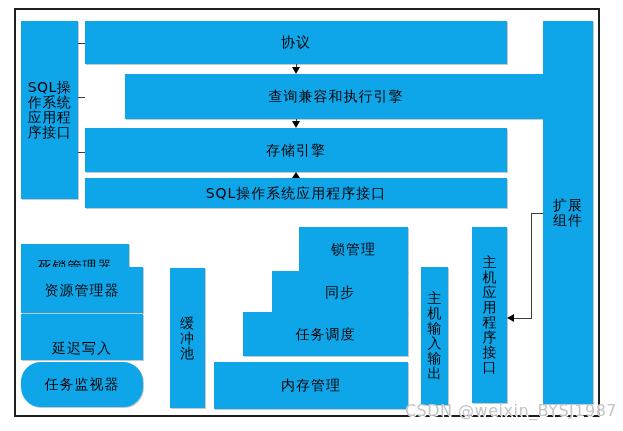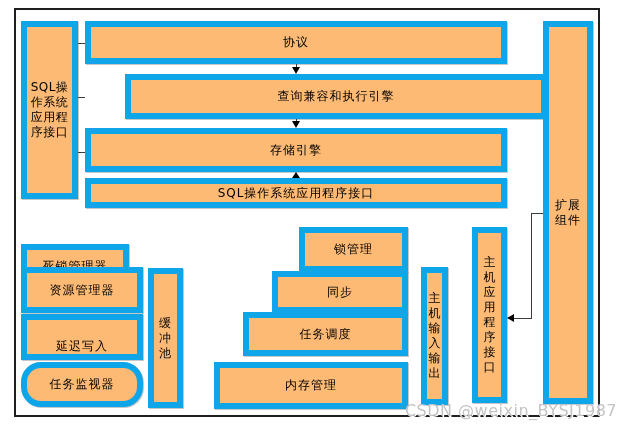--- a/index.html
+++ b/index.html
@@ -5,40 +5,40 @@
   html,body{margin:0;padding:0;background:#fff;}
   .canvas{
     position:relative;width:623px;height:431px;background:#ffffff;overflow:hidden;
     font-family:"DejaVu Sans",sans-serif;color:#000;
   }
   .outer{
     position:absolute;left:14px;top:8px;width:586px;height:409px;
     border:2px solid #1f1f1f;box-sizing:border-box;background:transparent;
   }
   .box{
-    position:absolute;box-sizing:border-box;background:#fdba74;
-    border:6px solid #0ea5e9;box-shadow:1px 1px 0 rgba(145,145,145,.5);
+    position:absolute;box-sizing:border-box;background:#0ea5e9;
+    border:4px solid #0ea5e9;box-shadow:1px 1px 0 rgba(145,145,145,.5);
     display:flex;align-items:center;justify-content:center;
-    font-size:12px;letter-spacing:1px;line-height:15px;text-align:center;
+    font-size:14px;letter-spacing:1px;line-height:15px;text-align:center;
   }
   .box .lbl{display:block;word-break:break-all;}
   
   .b-left-api{left:21px;top:21px;width:57px;height:178px;padding:0 1px;letter-spacing:.5px;}
   
   .b-row0{left:85px;top:21px;width:422px;height:43px;}
   .b-row1{left:85px;top:74px;width:422px;height:45px;margin-left:40px;}
   .b-row2{left:85px;top:128px;width:422px;height:44px;}
   .b-row3{left:85px;top:178px;width:422px;height:30px;}
   
   .b-col0{left:21px;top:221px;width:108px;height:45px;margin-top:23px;}
   .b-col1{left:21px;top:267px;width:122px;height:46px;}
   .b-col2{left:21px;top:314px;width:122px;height:46px;align-items:flex-end;}
   .b-col3{left:21px;top:362px;width:122px;height:45px;border-radius:20px;}
   
-  .b-buffer{left:148px;top:268px;width:35px;height:140px;padding:0 3px;}
+  .b-buffer{left:170px;top:268px;width:35px;height:140px;padding:0 3px;}
   
   .b-pyr0{left:299px;top:227px;width:109px;height:45px;}
   .b-pyr1{left:272px;top:271px;width:136px;height:42px;}
   .b-pyr2{left:243px;top:312px;width:165px;height:44px;}
   .b-pyr3{left:214px;top:362px;width:194px;height:47px;}
   
   .b-hostio{left:421px;top:267px;width:27px;height:138px;padding:16px 1px;letter-spacing:0;}
   .b-hostapi{left:472px;top:227px;width:35px;height:176px;padding:16px 4px;letter-spacing:0;}
   .b-ext{left:543px;top:21px;width:50px;height:383px;padding:0 4px;}
   

